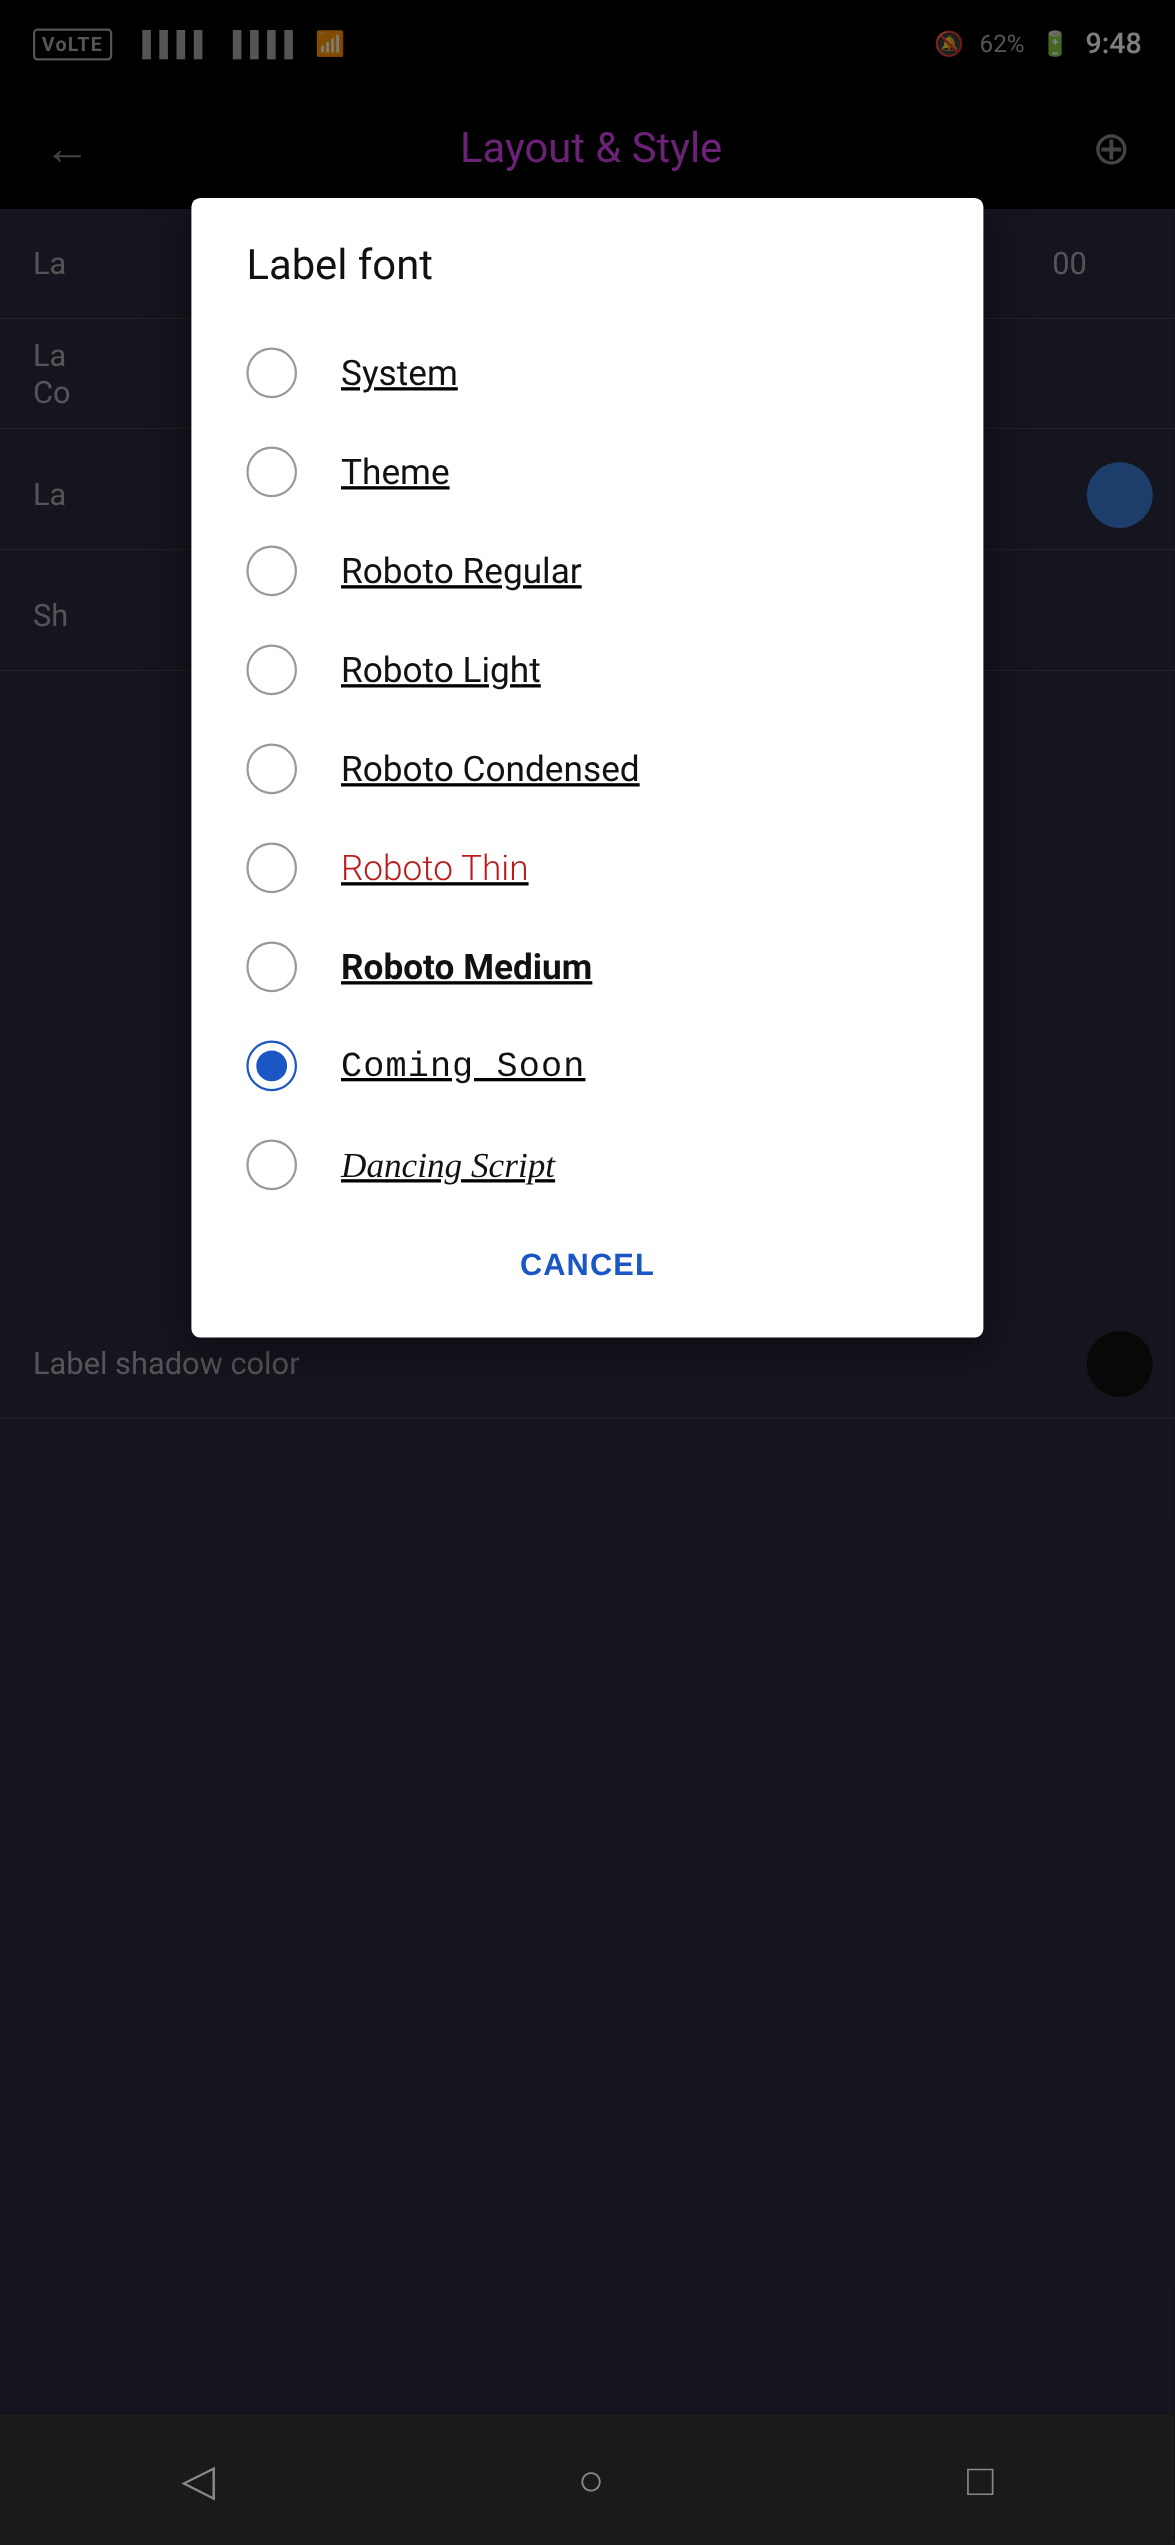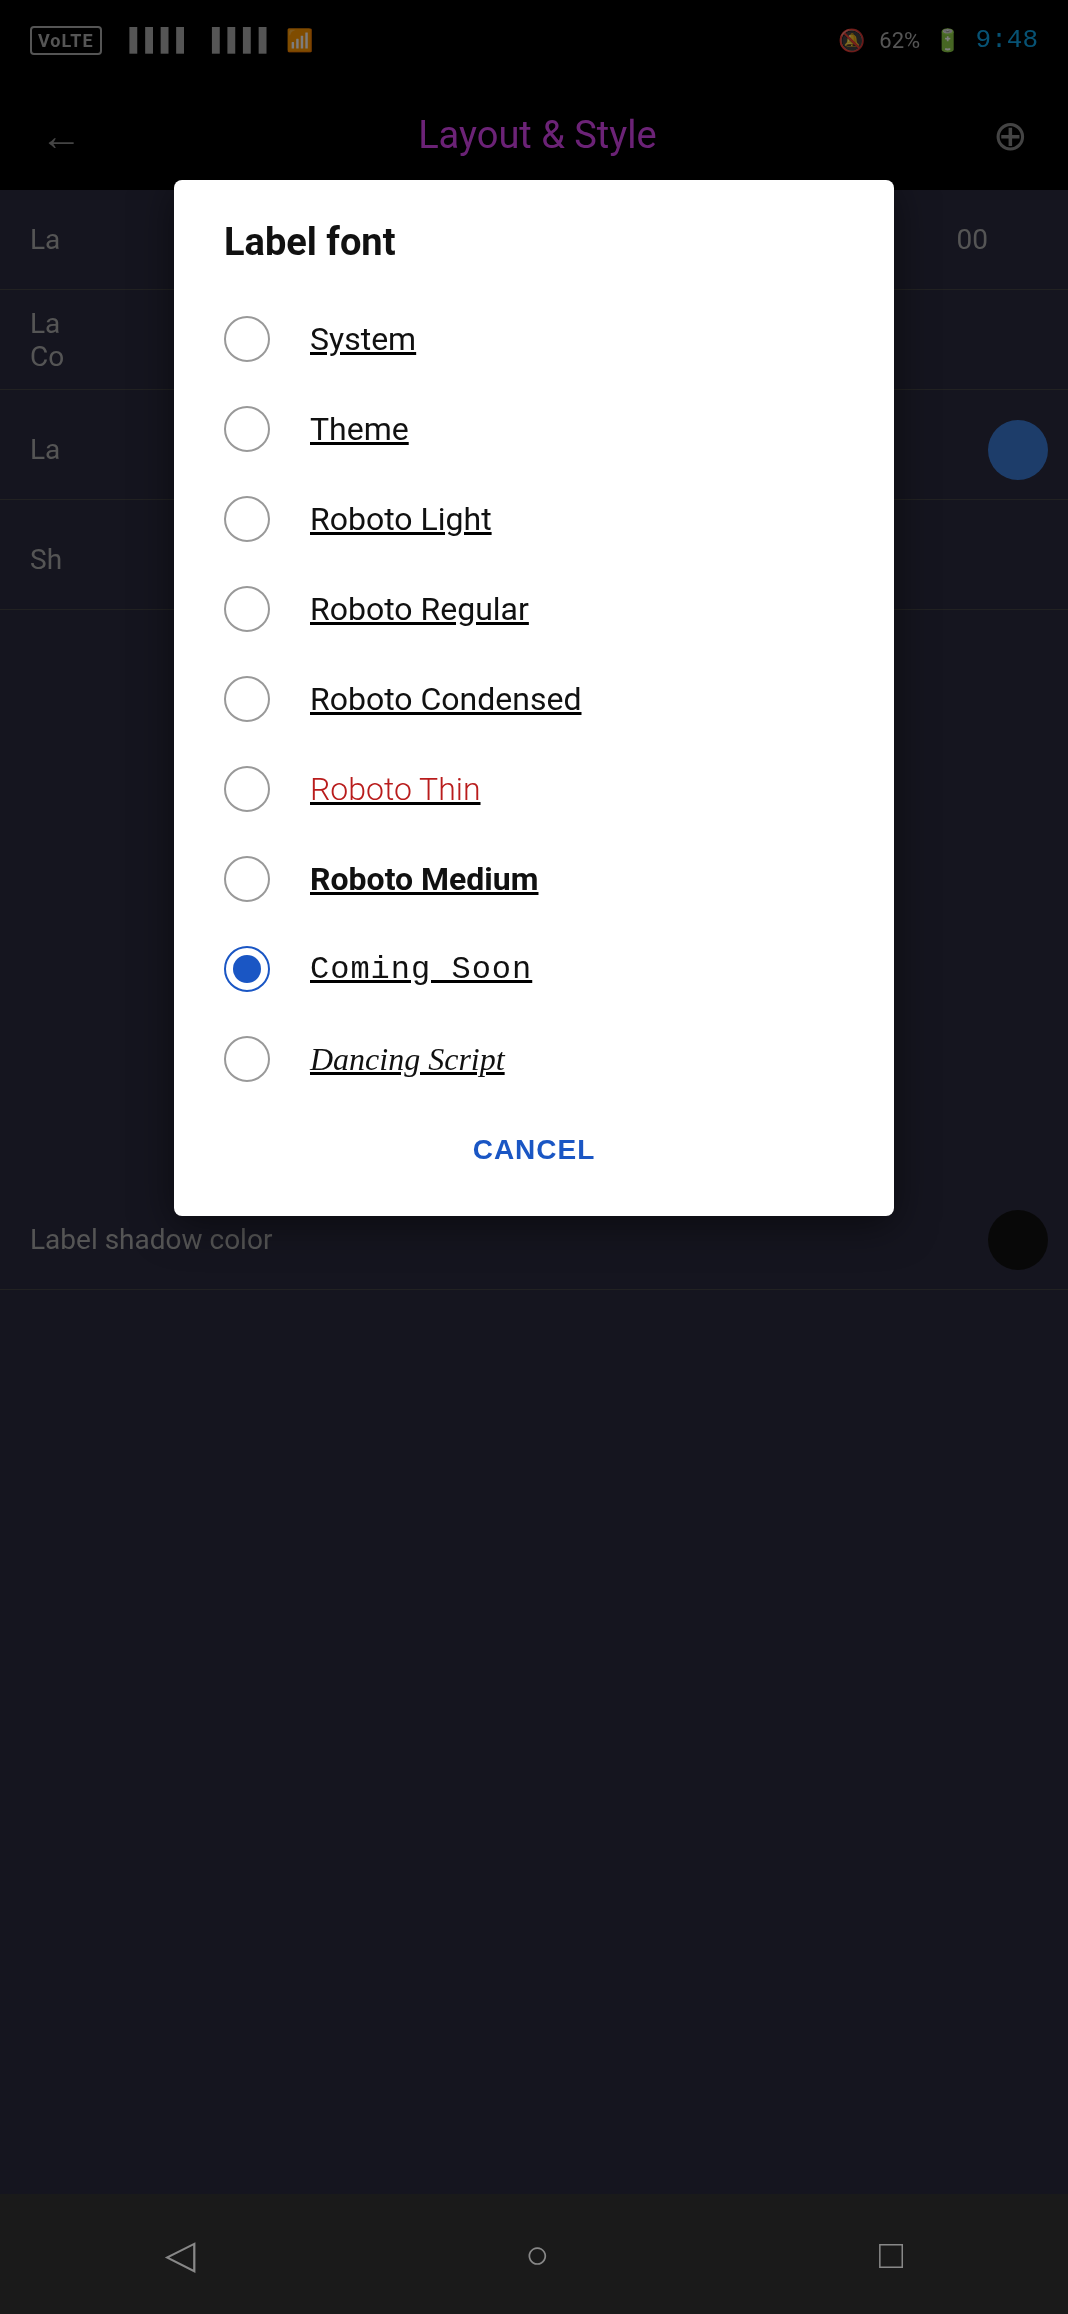--- a/index.html
+++ b/index.html
@@ -48,23 +48,22 @@
       gap: 14px;
       color: #aaa;
       font-size: 22px;
     }
     .battery-text {
       font-size: 22px;
       color: #aaa;
     }
     .time-text {
       font-size: 26px;
-      color: #0ea5e9;
+      color: #ffffff;
       font-weight: 500;
-      font-family: Liberation Mono, monospace;
     }
 
     
     .nav-bar {
       width: 100%;
       height: 110px;
       background: #000;
       display: flex;
       align-items: center;
       justify-content: space-between;
@@ -160,21 +159,21 @@
     .dialog {
       background: #fff;
       border-radius: 8px;
       width: 720px;
       padding: 40px 0 30px 0;
       box-shadow: 0 8px 40px rgba(0,0,0,0.5);
     }
 
     .dialog-title {
       font-size: 38px;
-      font-weight: bold;
+      font-weight: normal;
       color: #111;
       padding: 0 50px 30px 50px;
     }
 
     
     .radio-list {
       list-style: none;
       text-decoration: underline;
     }
     .radio-item {
@@ -308,26 +307,26 @@
         <span class="radio-label">System</span>
       </li>
 
       <li class="radio-item">
         <div class="radio-circle"></div>
         <span class="radio-label">Theme</span>
       </li>
 
       <li class="radio-item">
         <div class="radio-circle"></div>
+        <span class="radio-label">Roboto Regular</span>
+      </li>
+
+      <li class="radio-item">
+        <div class="radio-circle"></div>
         <span class="radio-label">Roboto Light</span>
-      </li>
-
-      <li class="radio-item">
-        <div class="radio-circle"></div>
-        <span class="radio-label">Roboto Regular</span>
       </li>
 
       <li class="radio-item">
         <div class="radio-circle"></div>
         <span class="radio-label">Roboto Condensed</span>
       </li>
 
       <li class="radio-item">
         <div class="radio-circle"></div>
         <span class="radio-label thin">Roboto Thin</span>

